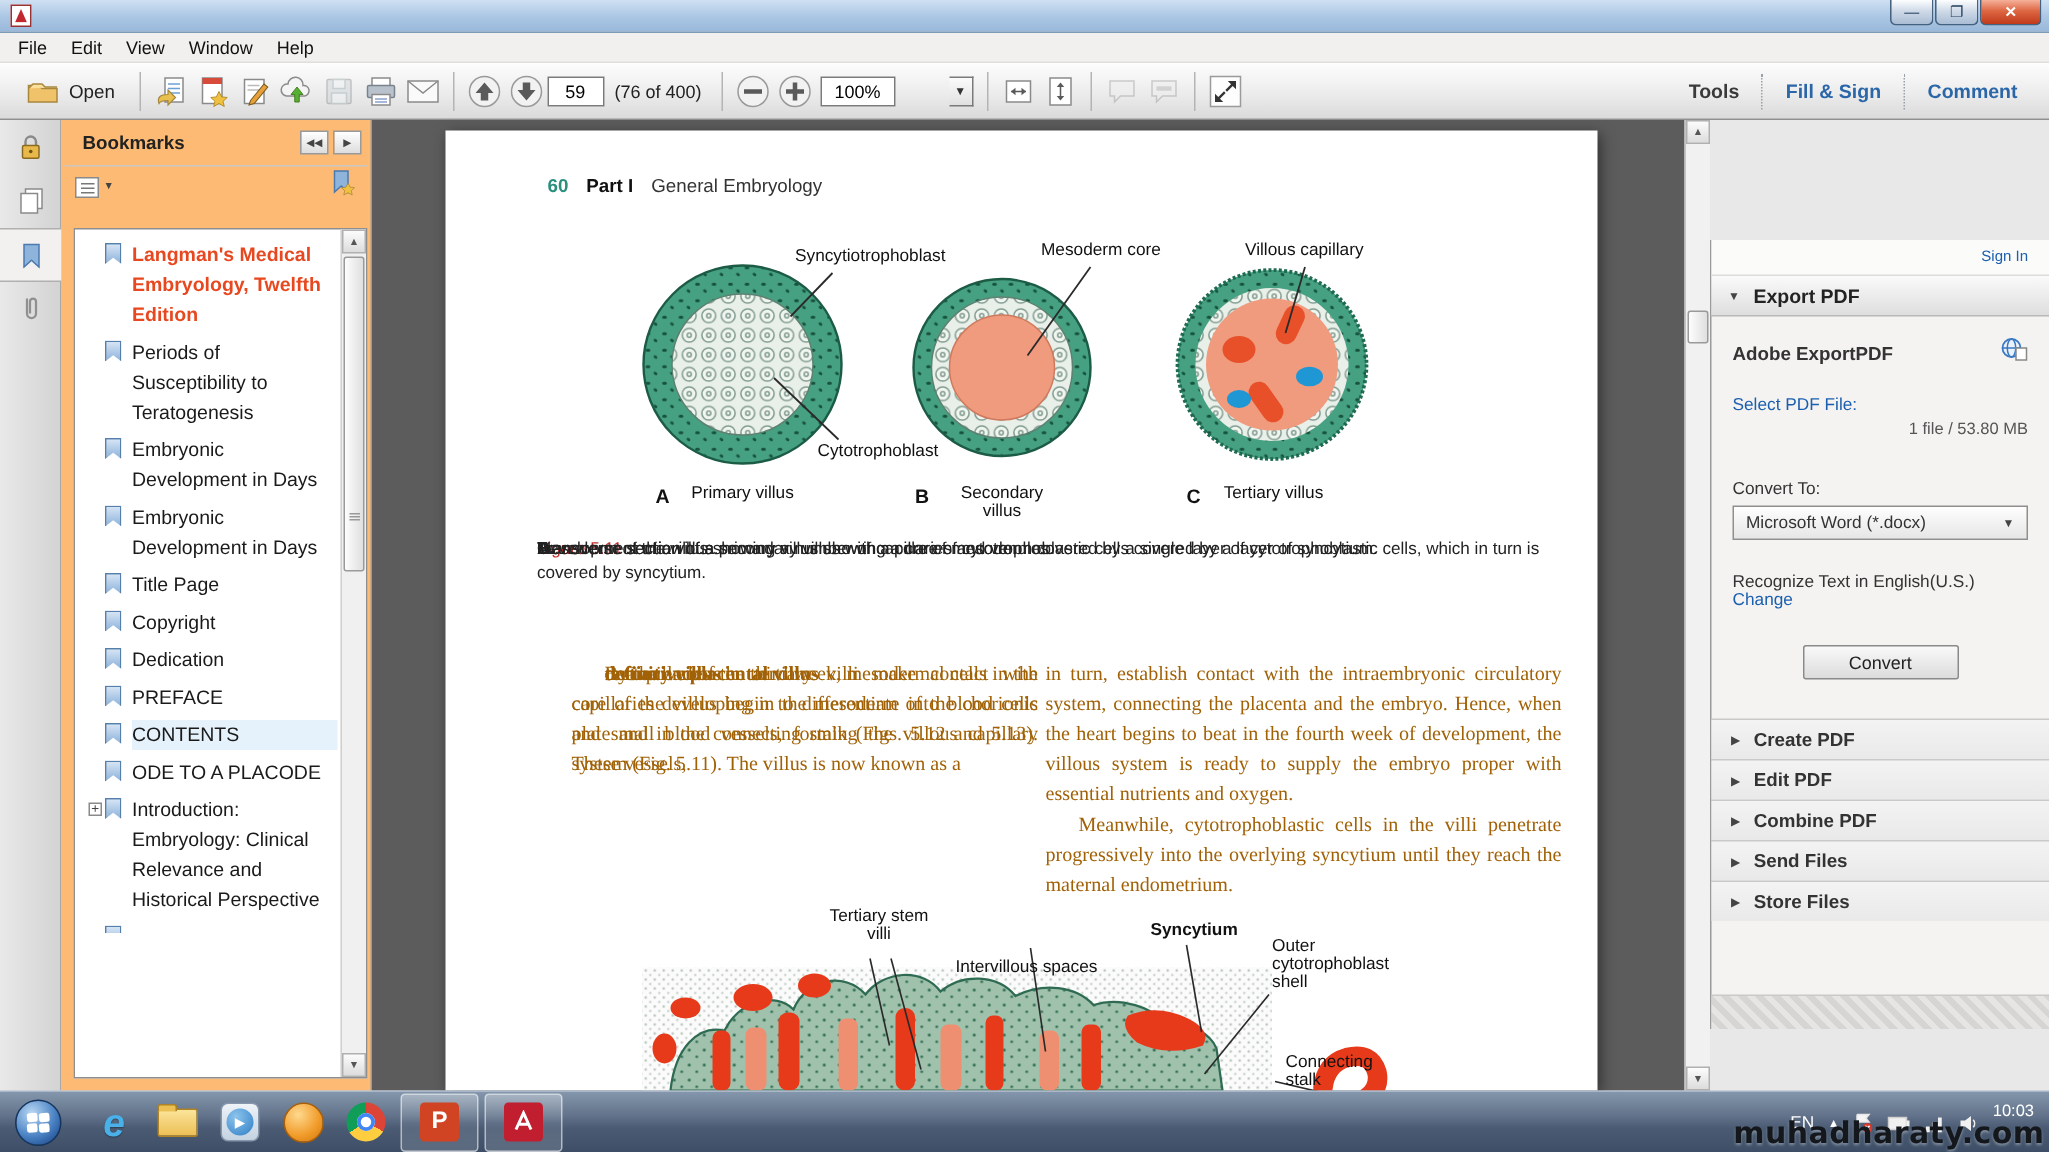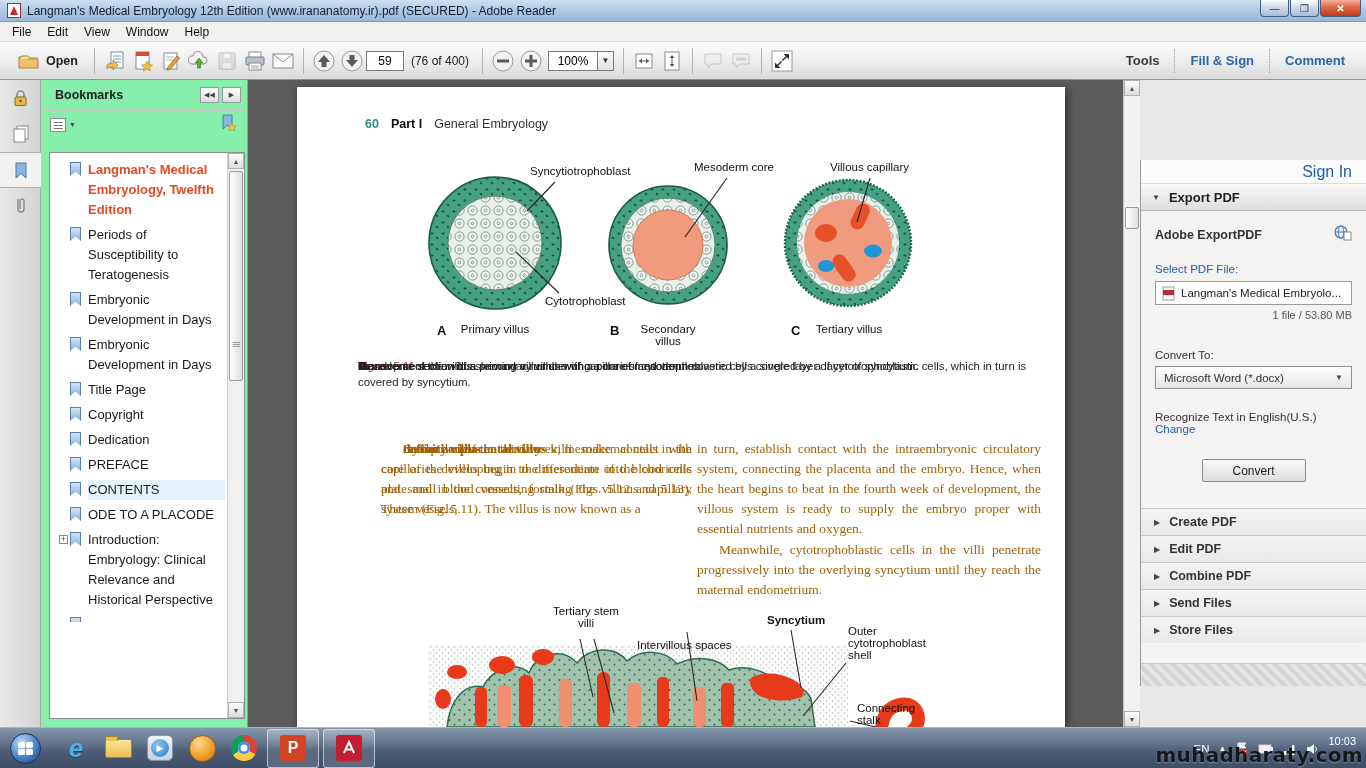--- a/index.html
+++ b/index.html
@@ -26,21 +26,21 @@
   .menu-item { font-size:12px; color:#111; padding:2px 8px; }
 
   
   .toolbar { position:absolute; left:0; top:42px; width:1366px; height:38px;
     background:linear-gradient(#fdfdfd,#ececec 55%,#dadada); border-bottom:1px solid #8f8f8f;
     display:flex; align-items:center; padding-left:8px; }
   .tsep { width:1px; height:26px; background:#b4b4b4; margin:0 6px; flex:none; }
   .tbtn { height:28px; min-width:26px; display:flex; align-items:center; justify-content:center;
     border-radius:3px; flex:none; margin:0 1px; }
   .open-btn { padding:0 9px; gap:7px; }
-  .open-label { font-size:12.5px; color:#222;font-weight:bold; }
+  .open-label { font-size:12.5px; color:#222; }
   .tb-ic { display:block; }
   .dim { opacity:.45; }
   .pginput { width:38px; height:20px; border:1px solid #7a7a7a; font-size:12px; text-align:center;
     font-family:"Liberation Sans",sans-serif; background:#fff; }
   .pgcount { font-size:12px; color:#222; margin:0 7px; white-space:nowrap; }
   .zoombox { width:50px; height:20px; border:1px solid #7a7a7a; background:#fff; font-size:12px;
     display:flex; align-items:center; justify-content:center; }
   .zoomdrop { width:16px; height:20px; border:1px solid #7a7a7a; border-left:none;
     background:linear-gradient(#fbfbfb,#e1e1e1); font-size:8px; color:#333;
     display:flex; align-items:center; justify-content:center; }
@@ -50,21 +50,21 @@
   .toollabel.gray { color:#3a3a3a; } .toollabel.blue { color:#2a66a8; }
 
   
   .main { position:absolute; left:0; top:80px; right:0; bottom:41px; }
 
   .toolstrip { position:absolute; left:0; top:0; width:41px; bottom:0;
     background:linear-gradient(90deg,#e9e9e9,#d3d3d3); border-right:1px solid #a8a8a8; }
   .strip-btn { width:41px; height:36px; display:flex; align-items:center; justify-content:center; }
   .strip-btn.active { background:#f2f1ef; border-top:1px solid #b0b0b0; border-bottom:1px solid #b0b0b0; }
 
-  .bookmarks { position:absolute; left:41px; top:0; width:207px; bottom:0; background:#86efac;
+  .bookmarks { position:absolute; left:41px; top:0; width:207px; bottom:0; background:#fdba74;
     border-right:1px solid #9a9a9a; }
   .bm-header { height:30px; display:flex; align-items:center; padding:0 6px 0 14px; }
   .bm-title { font-size:12.5px; font-weight:bold; color:#222; }
   .bm-nav { margin-left:auto; display:flex; gap:3px; }
   .bm-navbtn { width:19px; height:16px; border:1px solid #9a9a9a; background:linear-gradient(#fff,#ddd);
     font-size:7px; color:#444; display:flex; align-items:center; justify-content:center; }
   .bm-divider { height:1px; background:#c9c7c4; margin:0 2px; }
   .bm-tools { height:27px; display:flex; align-items:center; padding:0 10px 0 9px; }
   .bm-opts { display:flex; align-items:center; gap:3px; }
   .optbox { width:16px; height:14px; border:1px solid #8a8a8a; background:#fff; position:relative; }
@@ -122,21 +122,21 @@
   .col-right { left:400px; width:344px; }
   .indent { text-indent:22px; }
   .bodycol p { position:static; }
   .bodycol b { font-weight:bold; }
 
   
   .rightpanel { position:absolute; left:1140px; top:80px; width:226px; bottom:41px;
     background:#f4f3f1; border-left:1px solid #9a9a9a; }
   .signin-row { height:24px; background:#fbfbfa; border-bottom:1px solid #dcdcdc; display:flex;
     align-items:center; justify-content:flex-end; padding-right:14px; }
-  .signin { font-size:16px; color:#1b5fae; }
+  .signin { font-size:10px; color:#1b5fae; }
   .panel-header { height:27px; background:linear-gradient(#fafafa,#dedede); border-bottom:1px solid #b8b8b8;
     display:flex; align-items:center; gap:9px; padding-left:11px; }
   .ph-arrow { font-size:8px; color:#444; }
   .ph-label { font-size:13px; font-weight:bold; color:#222; }
   .panel-body { padding:14px 14px 0 14px; }
   .ep-titlerow { display:flex; align-items:center; }
   .ep-title { font-size:12.5px; font-weight:bold; color:#333; }
   .ep-globe { margin-left:auto; }
   .ep-desc { font-size:11.5px; color:#444; margin-top:6px; line-height:1.35; }
   .ep-select { font-size:11.5px; color:#1b5fae; margin-top:18px; }
@@ -202,21 +202,20 @@
     font-weight:bold; font-size:20px; color:#14181d; letter-spacing:.3px;
     text-shadow:0 1px 2px rgba(255,255,255,.35); }
 </style>
 </head>
 <body>
 
 <div id="screen">
 
   <div class="titlebar">
     <span class="app-icon"></span>
-    <span class="title-text">Langman's Medical Embryology 12th Edition (www.irananatomy.ir).pdf (SECURED) - Adobe Reader</span>
     <div class="winbtns">
       <div class="winbtn">—</div>
       <div class="winbtn">❐</div>
       <div class="winbtn close">✕</div>
     </div>
   </div>
 
   <div class="menubar">
     <span class="menu-item">File</span>
     <span class="menu-item">Edit</span>
@@ -308,21 +307,21 @@
           <rect x="6" y="10.5" width="12" height="3" fill="#5a5a5a"></rect>
         </svg>
     </div>
     <div class="tbtn">
       <svg class="tb-ic" width="24" height="24" viewBox="0 0 24 24">
           <circle cx="12" cy="12" r="10" fill="#f2f2f2" stroke="#9a9a9a"></circle>
           <rect x="6" y="10.5" width="12" height="3" fill="#5a5a5a"></rect>
           <rect x="10.5" y="6" width="3" height="12" fill="#5a5a5a"></rect>
         </svg>
     </div>
-    <div style="display:flex; margin:0 3px;">
+    <div style="display:flex; margin:0 3px;gap:36px;">
       <div class="zoombox">
           <span>100%</span>
         </div>
       <div class="zoomdrop">▼</div>
     </div>
     <div class="tsep"></div>
     <div class="tbtn">
       <svg class="tb-ic" width="22" height="20" viewBox="0 0 22 20">
           <rect x="3" y="3" width="16" height="14" fill="#fff" stroke="#8a8a8a"></rect>
           <polyline points="6,10 9,7.5 9,12.5" fill="#5a5a5a"></polyline>
@@ -636,27 +635,20 @@
           <span class="ep-globe">
             <svg width="18" height="16" viewBox="0 0 18 16">
                 <circle cx="7" cy="7" r="6" fill="#eaf2fb" stroke="#3a78c2" stroke-width="1.2"></circle>
                 <line x1="1" y1="7" x2="13" y2="7" stroke="#3a78c2"></line>
                 <ellipse cx="7" cy="7" rx="2.8" ry="6" fill="none" stroke="#3a78c2"></ellipse>
                 <rect x="10" y="7" width="7" height="8" fill="#fff" stroke="#888"></rect>
               </svg>
           </span>
         </div>
         <div class="ep-select">Select PDF File:</div>
-        <div class="file-box">
-          <svg width="13" height="15" viewBox="0 0 13 15">
-              <rect x="1" y="1" width="11" height="13" fill="#fff" stroke="#999"></rect>
-              <rect x="1" y="4" width="11" height="5" fill="#c1272d"></rect>
-            </svg>
-          <span class="file-name">Langman's Medical Embryolo...</span>
-        </div>
         <div class="file-info">1 file / 53.80 MB</div>
         <div class="convert-to">Convert To:</div>
         <div class="dropdown">
           <span class="dd-label">Microsoft Word (*.docx)</span>
           <span class="dd-arrow">▼</span>
         </div>
         <div class="recognize">Recognize Text in English(U.S.)</div>
         <div class="change">Change</div>
         <button class="convert-btn">Convert</button>
       </div>

